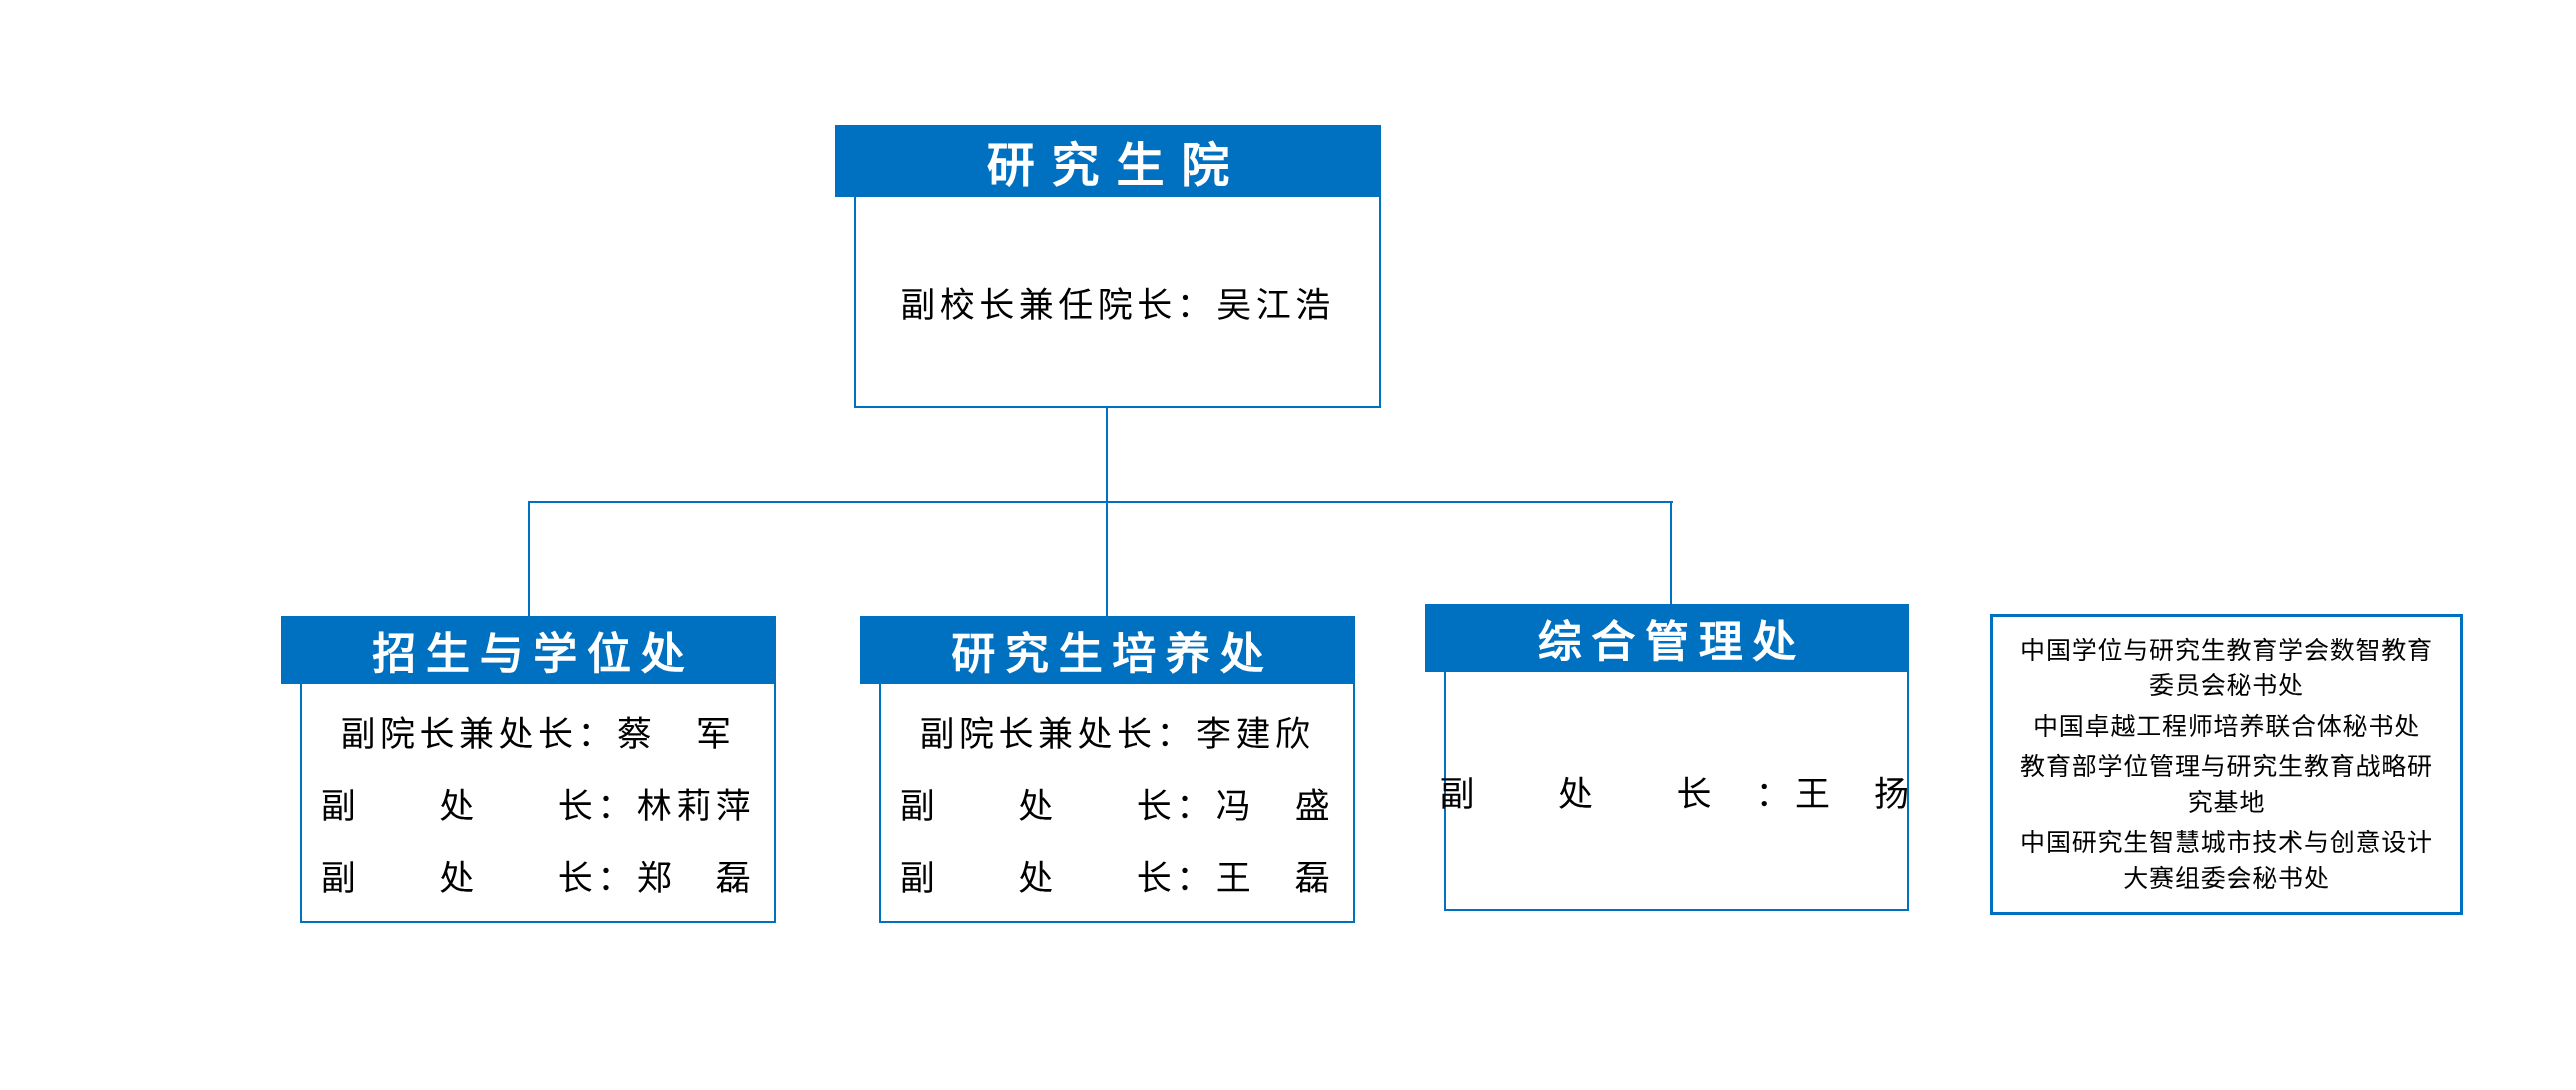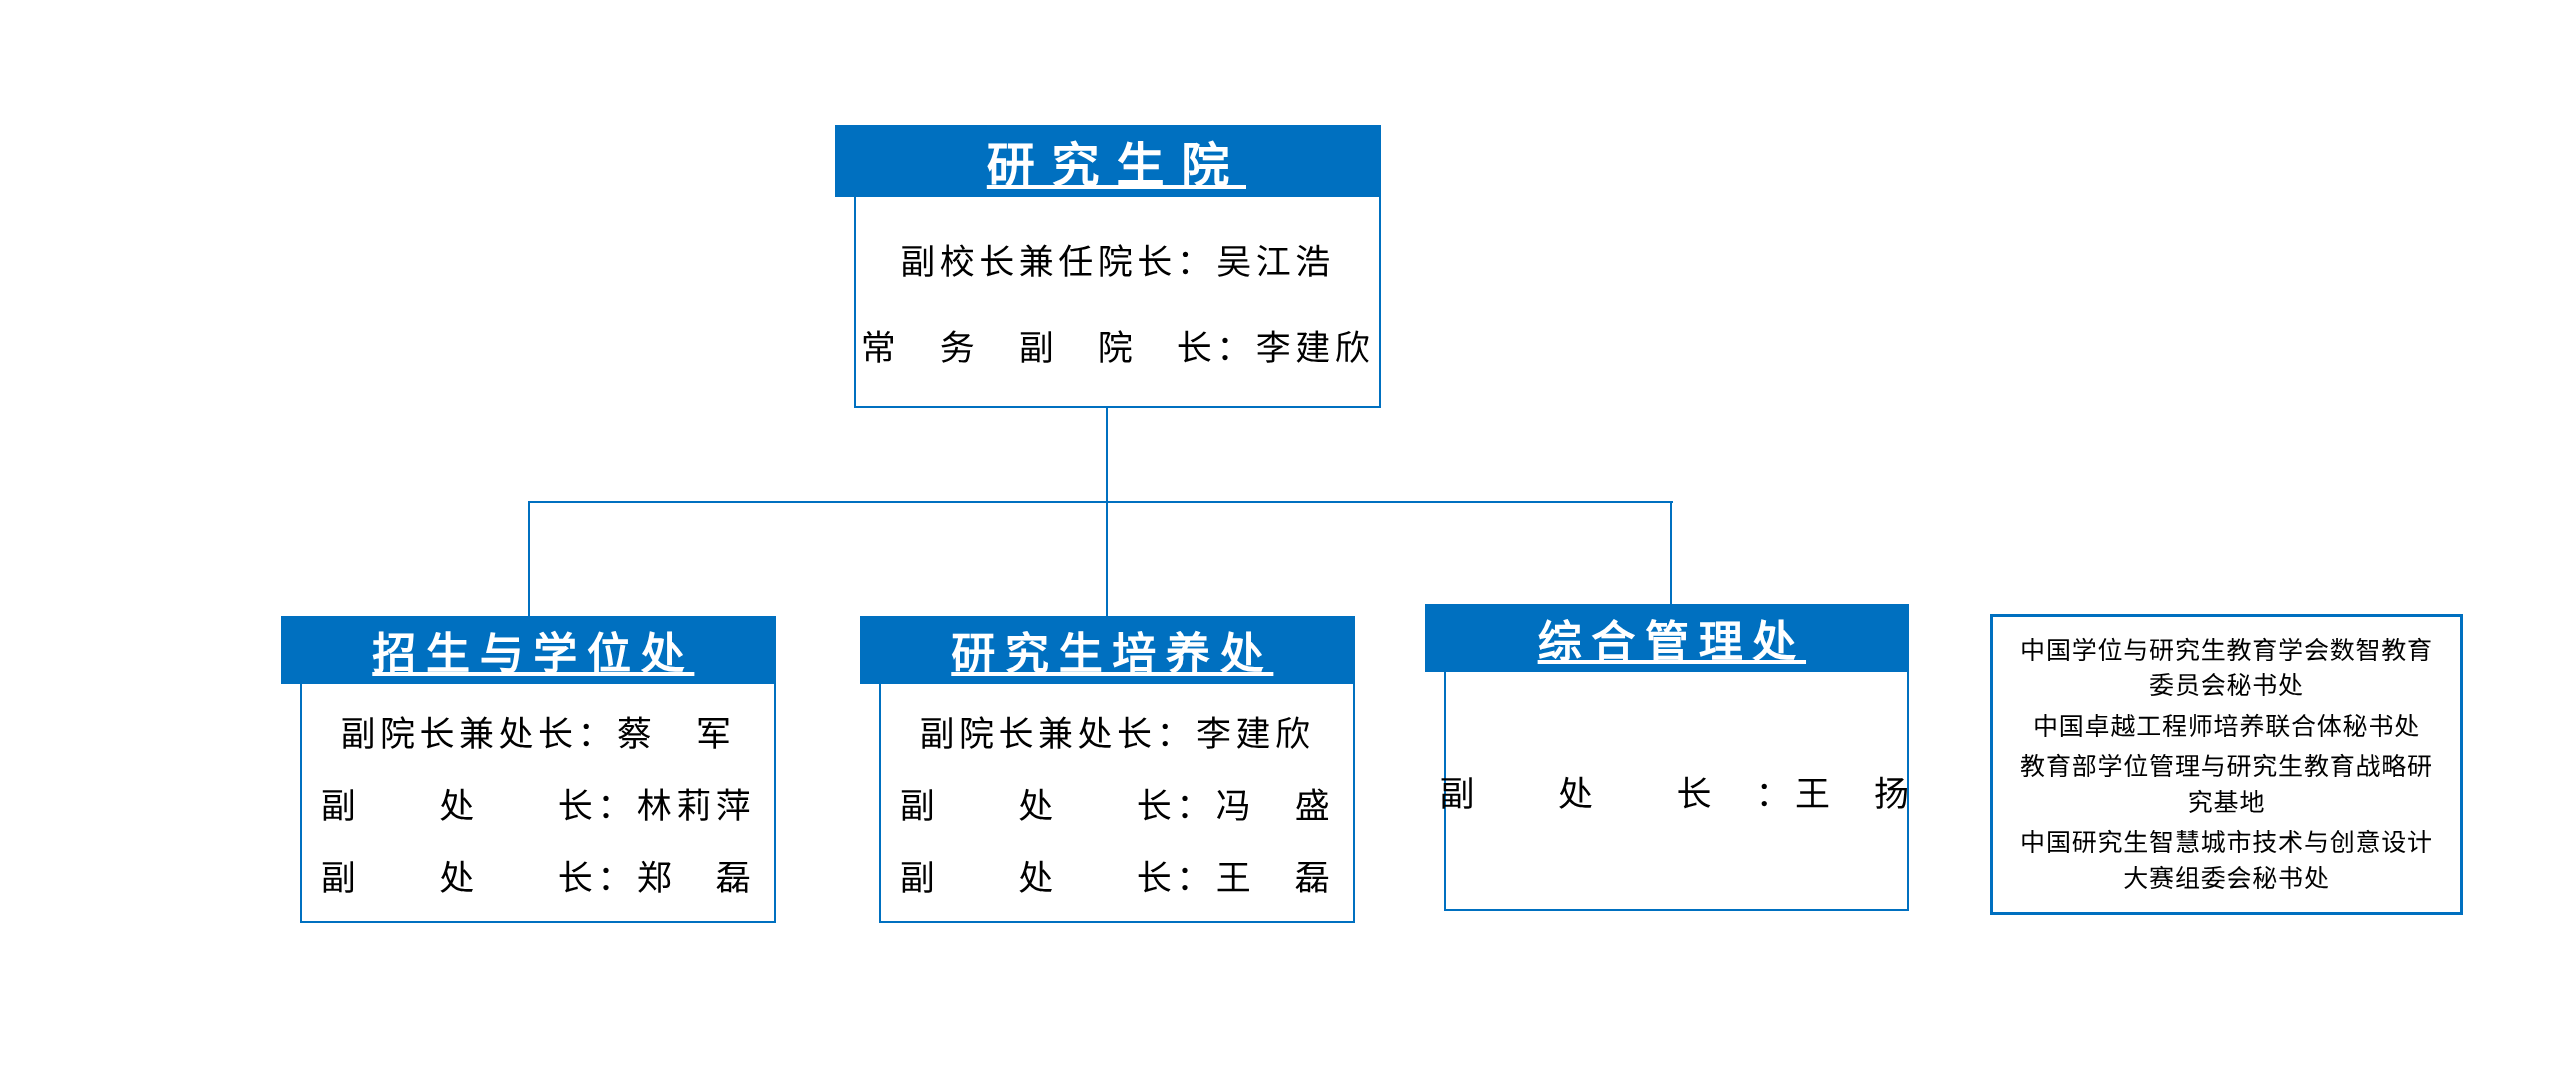--- a/index.html
+++ b/index.html
@@ -29,21 +29,20 @@
   }
   .org-box .hd {
     flex: 0 0 auto;
     display: flex;
     align-items: center;
     justify-content: center;
     background: var(--blue, #0070C0);
     color: #ffffff;
     font-weight: bold;
     white-space: nowrap;
-    text-decoration: underline;
   }
   .org-box .bd {
     flex: 1 1 auto;
     display: flex;
     flex-direction: column;
     justify-content: space-evenly;
     align-items: center;
     border: 2.3px solid var(--blue, #0070C0);
     border-top: none;
     box-sizing: border-box;
@@ -107,21 +106,20 @@
   <div class="conn conn-v-left"></div>
   <div class="conn conn-v-mid"></div>
   <div class="conn conn-v-right"></div>
 
   <div class="org-box box-root">
     <div class="hd">
       <span>研究生院</span>
     </div>
     <div class="bd">
       <div class="org-line">副校长兼任院长：吴江浩</div>
-      <div class="org-line">常　务　副　院　长：李建欣</div>
     </div>
   </div>
 
   <div class="org-box box-dept box-dept-0">
     <div class="hd">
       <span>招生与学位处</span>
     </div>
     <div class="bd">
       <div class="org-line">副院长兼处长：蔡　军</div>
       <div class="org-line">副　　处　　长：林莉萍</div>

